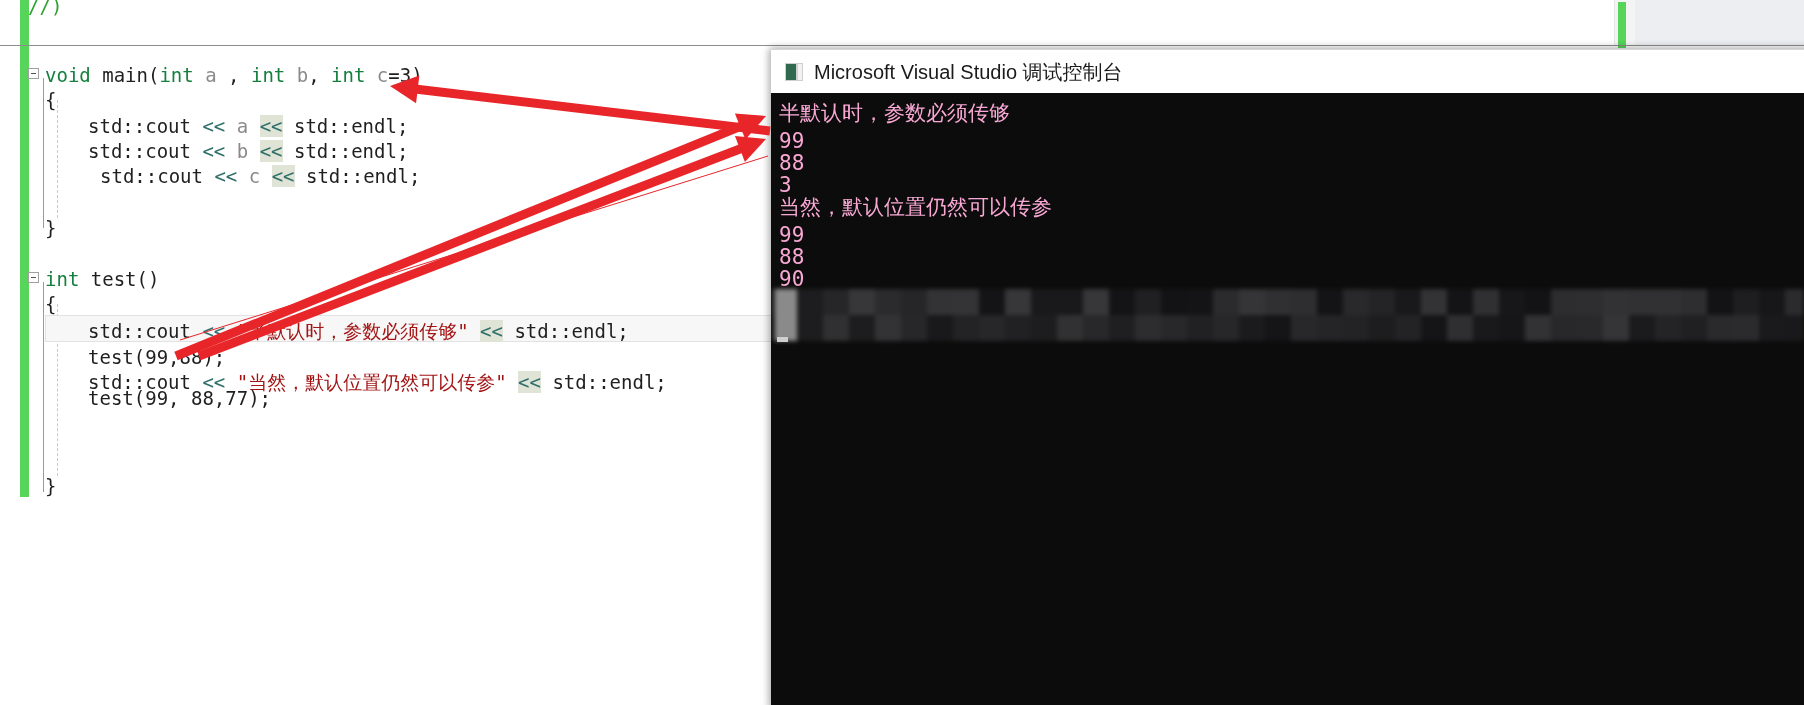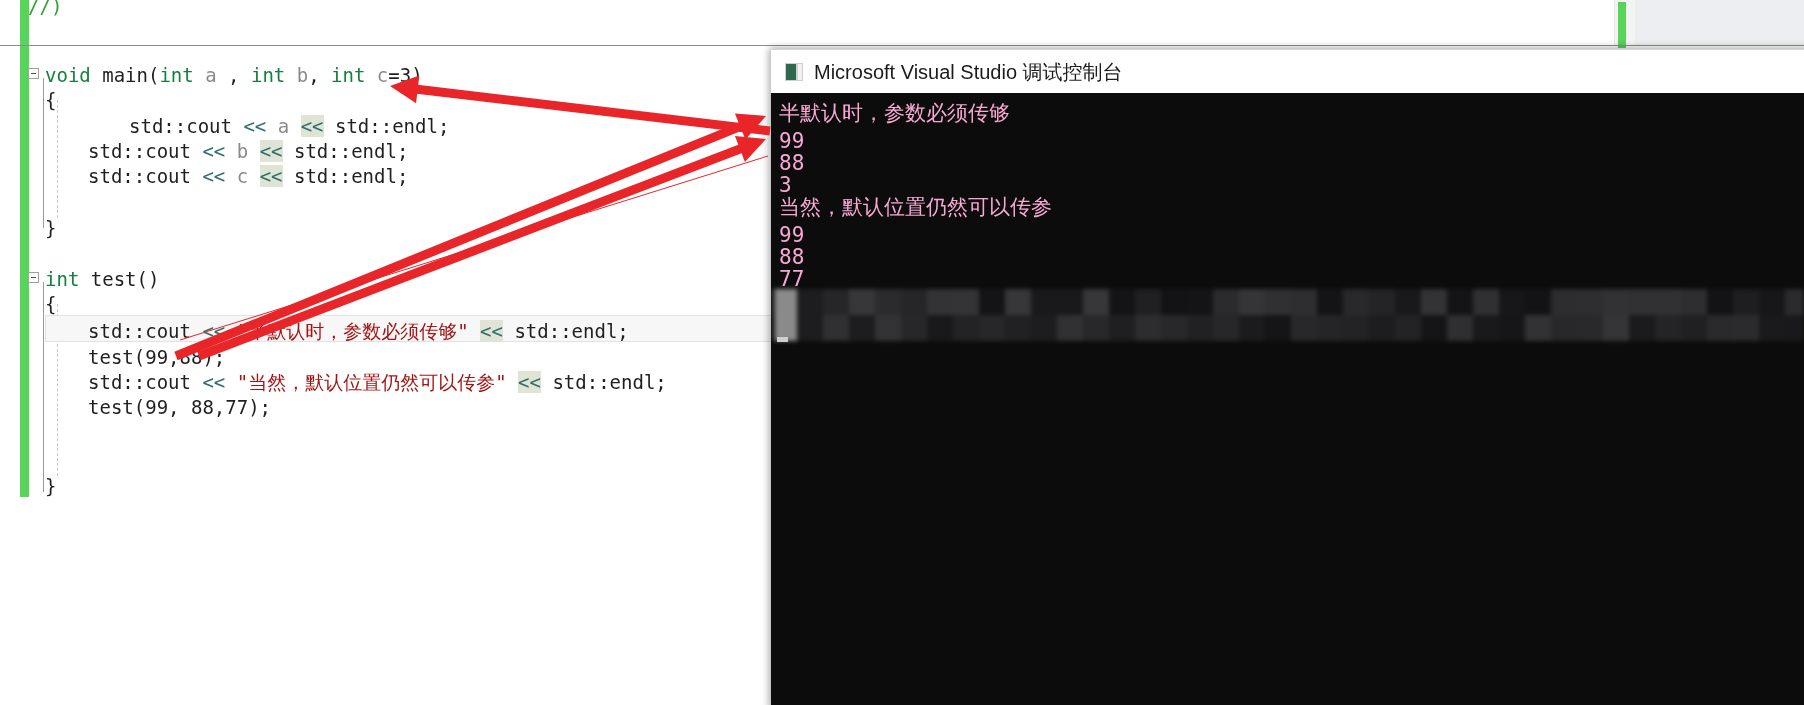--- a/index.html
+++ b/index.html
@@ -138,30 +138,30 @@
 
       <div class="indent-guide" style="left:57px;top:100px;height:118px;"></div>
       <div class="indent-guide" style="left:57px;top:304px;height:172px;"></div>
 
       <div class="cur-line-box" id="cur-line" style="left: 45px; top: 315px; width: 1495px; height: 27px;"></div>
 
       <div id="code-lines">
           <div class="code-line" style="left: 28px; top: -6px;"><span class="cmt">//)</span></div>
           <div class="code-line" style="left: 45px; top: 63px;"><span class="kw">void </span><span>main(</span><span class="kw">int </span><span class="ident">a</span><span> , </span><span class="kw">int </span><span class="ident">b</span><span>, </span><span class="kw">int </span><span class="ident">c</span><span>=3)</span></div>
           <div class="code-line" style="left: 45px; top: 88px;"><span>{</span></div>
-          <div class="code-line" style="left: 88px; top: 114px; margin-left: 41px;"><span>std::cout </span><span class="op">&lt;&lt;</span><span> </span><span class="ident">a</span><span> </span><span class="op hl">&lt;&lt;</span><span> std::endl;</span></div>
+          <div class="code-line" style="left: 88px; top: 114px;"><span>std::cout </span><span class="op">&lt;&lt;</span><span> </span><span class="ident">a</span><span> </span><span class="op hl">&lt;&lt;</span><span> std::endl;</span></div>
           <div class="code-line" style="left: 88px; top: 139px;"><span>std::cout </span><span class="op">&lt;&lt;</span><span> </span><span class="ident">b</span><span> </span><span class="op hl">&lt;&lt;</span><span> std::endl;</span></div>
-          <div class="code-line" style="left: 88px; top: 164px;"><span>std::cout </span><span class="op">&lt;&lt;</span><span> </span><span class="ident">c</span><span> </span><span class="op hl">&lt;&lt;</span><span> std::endl;</span></div>
+          <div class="code-line" style="left: 100px; top: 164px;"><span>std::cout </span><span class="op">&lt;&lt;</span><span> </span><span class="ident">c</span><span> </span><span class="op hl">&lt;&lt;</span><span> std::endl;</span></div>
           <div class="code-line" style="left: 45px; top: 216px;"><span>}</span></div>
           <div class="code-line" style="left: 45px; top: 267px;"><span class="kw">int </span><span>test()</span></div>
           <div class="code-line" style="left: 45px; top: 292px;"><span>{</span></div>
           <div class="code-line" style="left: 88px; top: 319px;"><span>std::cout </span><span class="op">&lt;&lt;</span><span> </span><span class="str">"半默认时，参数必须传够"</span><span> </span><span class="op hl">&lt;&lt;</span><span> std::endl;</span></div>
           <div class="code-line" style="left: 88px; top: 345px;"><span>test(99,88);</span></div>
           <div class="code-line" style="left: 88px; top: 370px;"><span>std::cout </span><span class="op">&lt;&lt;</span><span> </span><span class="str">"当然，默认位置仍然可以传参"</span><span> </span><span class="op hl">&lt;&lt;</span><span> std::endl;</span></div>
-          <div class="code-line" style="left: 88px; top: 395px;"><span>test(99, 88,77);</span></div>
+          <div class="code-line" style="left: 88px; top: 386px;"><span>test(99, 88,77);</span></div>
           <div class="code-line" style="left: 45px; top: 474px;"><span>}</span></div>
         </div>
 
       <div id="fold-boxes">
           <div class="fold-box" style="left: 28px; top: 68px;"></div>
           <div class="fold-box" style="left: 28px; top: 272px;"></div>
         </div>
     </div>
 
     <div class="vs-pane-edge" style="left:1634px;height:46px;"></div>
@@ -180,21 +180,21 @@
 
     <div class="console-body" style="top:44px;">
       <div id="console-lines">
           <div class="console-line" style="top: 10px;">半默认时，参数必须传够</div>
           <div class="console-line" style="top: 38px;">99</div>
           <div class="console-line" style="top: 60px;">88</div>
           <div class="console-line" style="top: 82px;">3</div>
           <div class="console-line" style="top: 104px;">当然，默认位置仍然可以传参</div>
           <div class="console-line" style="top: 132px;">99</div>
           <div class="console-line" style="top: 154px;">88</div>
-          <div class="console-line" style="top: 176px;">77</div>
+          <div class="console-line" style="top: 176px;">90</div>
         </div>
 
       <div class="mosaic" id="mosaic-strip" style="left: 0px; top: 196px; width: 1033px; height: 52px; filter: blur(2px);">
           <i style="left: 0px; top: 0px; width: 26px; height: 26px; background: rgb(40, 40, 42);"></i>
           <i style="left: 26px; top: 0px; width: 26px; height: 26px; background: rgb(29, 29, 31);"></i>
           <i style="left: 52px; top: 0px; width: 26px; height: 26px; background: rgb(38, 38, 40);"></i>
           <i style="left: 78px; top: 0px; width: 26px; height: 26px; background: rgb(55, 55, 57);"></i>
           <i style="left: 104px; top: 0px; width: 26px; height: 26px; background: rgb(43, 43, 45);"></i>
           <i style="left: 130px; top: 0px; width: 26px; height: 26px; background: rgb(38, 38, 40);"></i>
           <i style="left: 156px; top: 0px; width: 26px; height: 26px; background: rgb(51, 51, 53);"></i>

